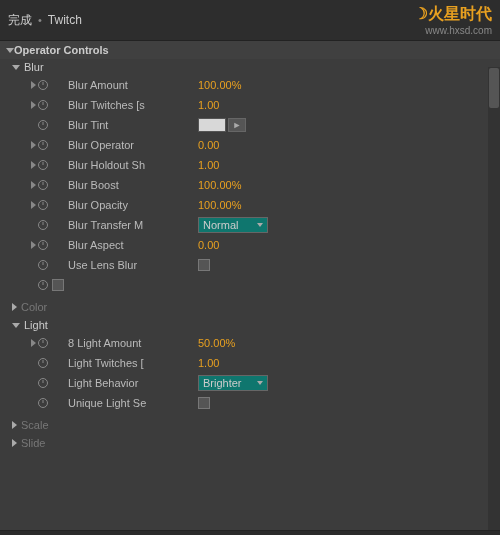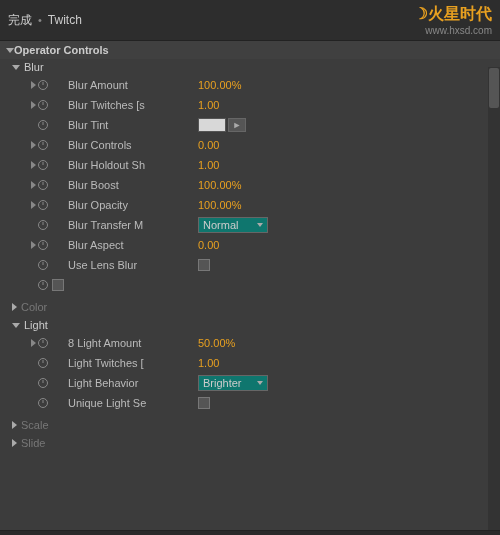--- a/index.html
+++ b/index.html
@@ -281,21 +281,21 @@
       <span class="arrow-btn" style="margin-left:2px;">
         <span style="font-size:9px; color:#aaa;">►</span>
       </span>
     </div>
 
     <div class="param-row" style="padding-left:16px;">
       <div class="indent">
         <span class="small-triangle-right"></span>
         <span class="clock-icon"></span>
       </div>
-      <span class="label">Blur Controls</span>
+      <span class="label">Blur Operator</span>
       <span class="value">0.00</span>
     </div>
 
     <div class="param-row" style="padding-left:16px;">
       <div class="indent">
         <span class="small-triangle-right"></span>
         <span class="clock-icon"></span>
       </div>
       <span class="label">Blur Holdout Sh</span>
       <span class="value">1.00</span>

